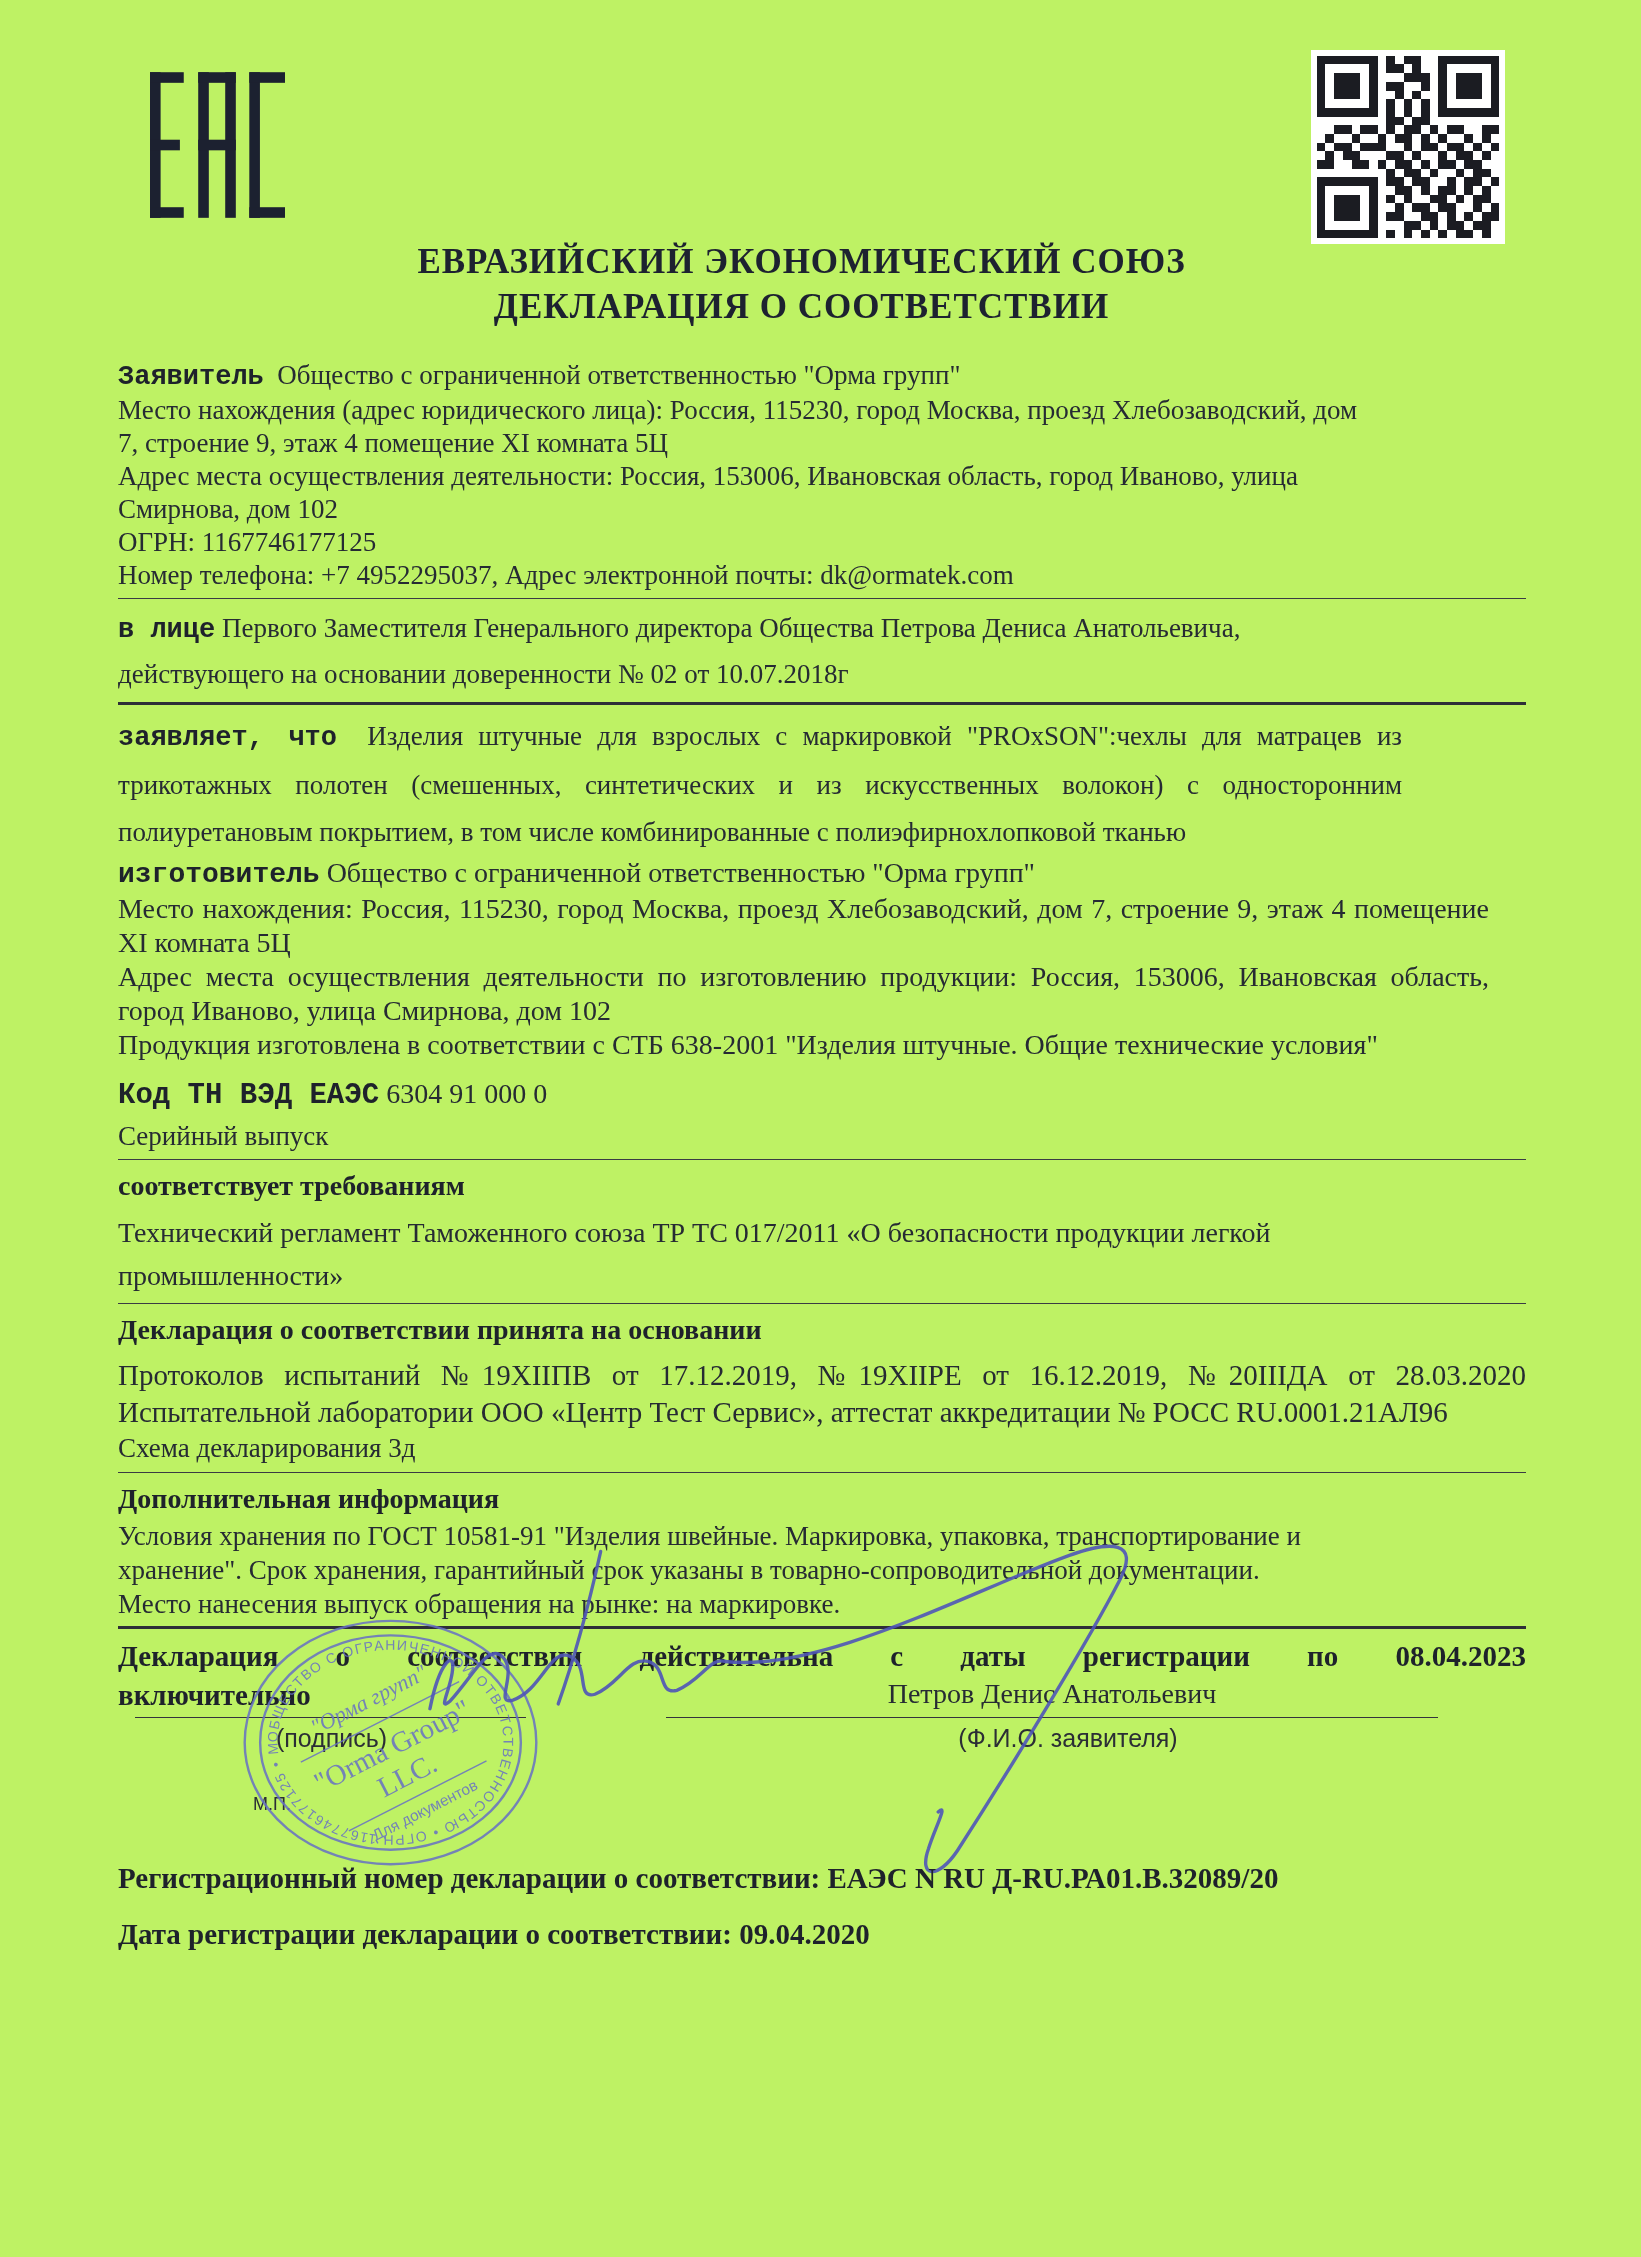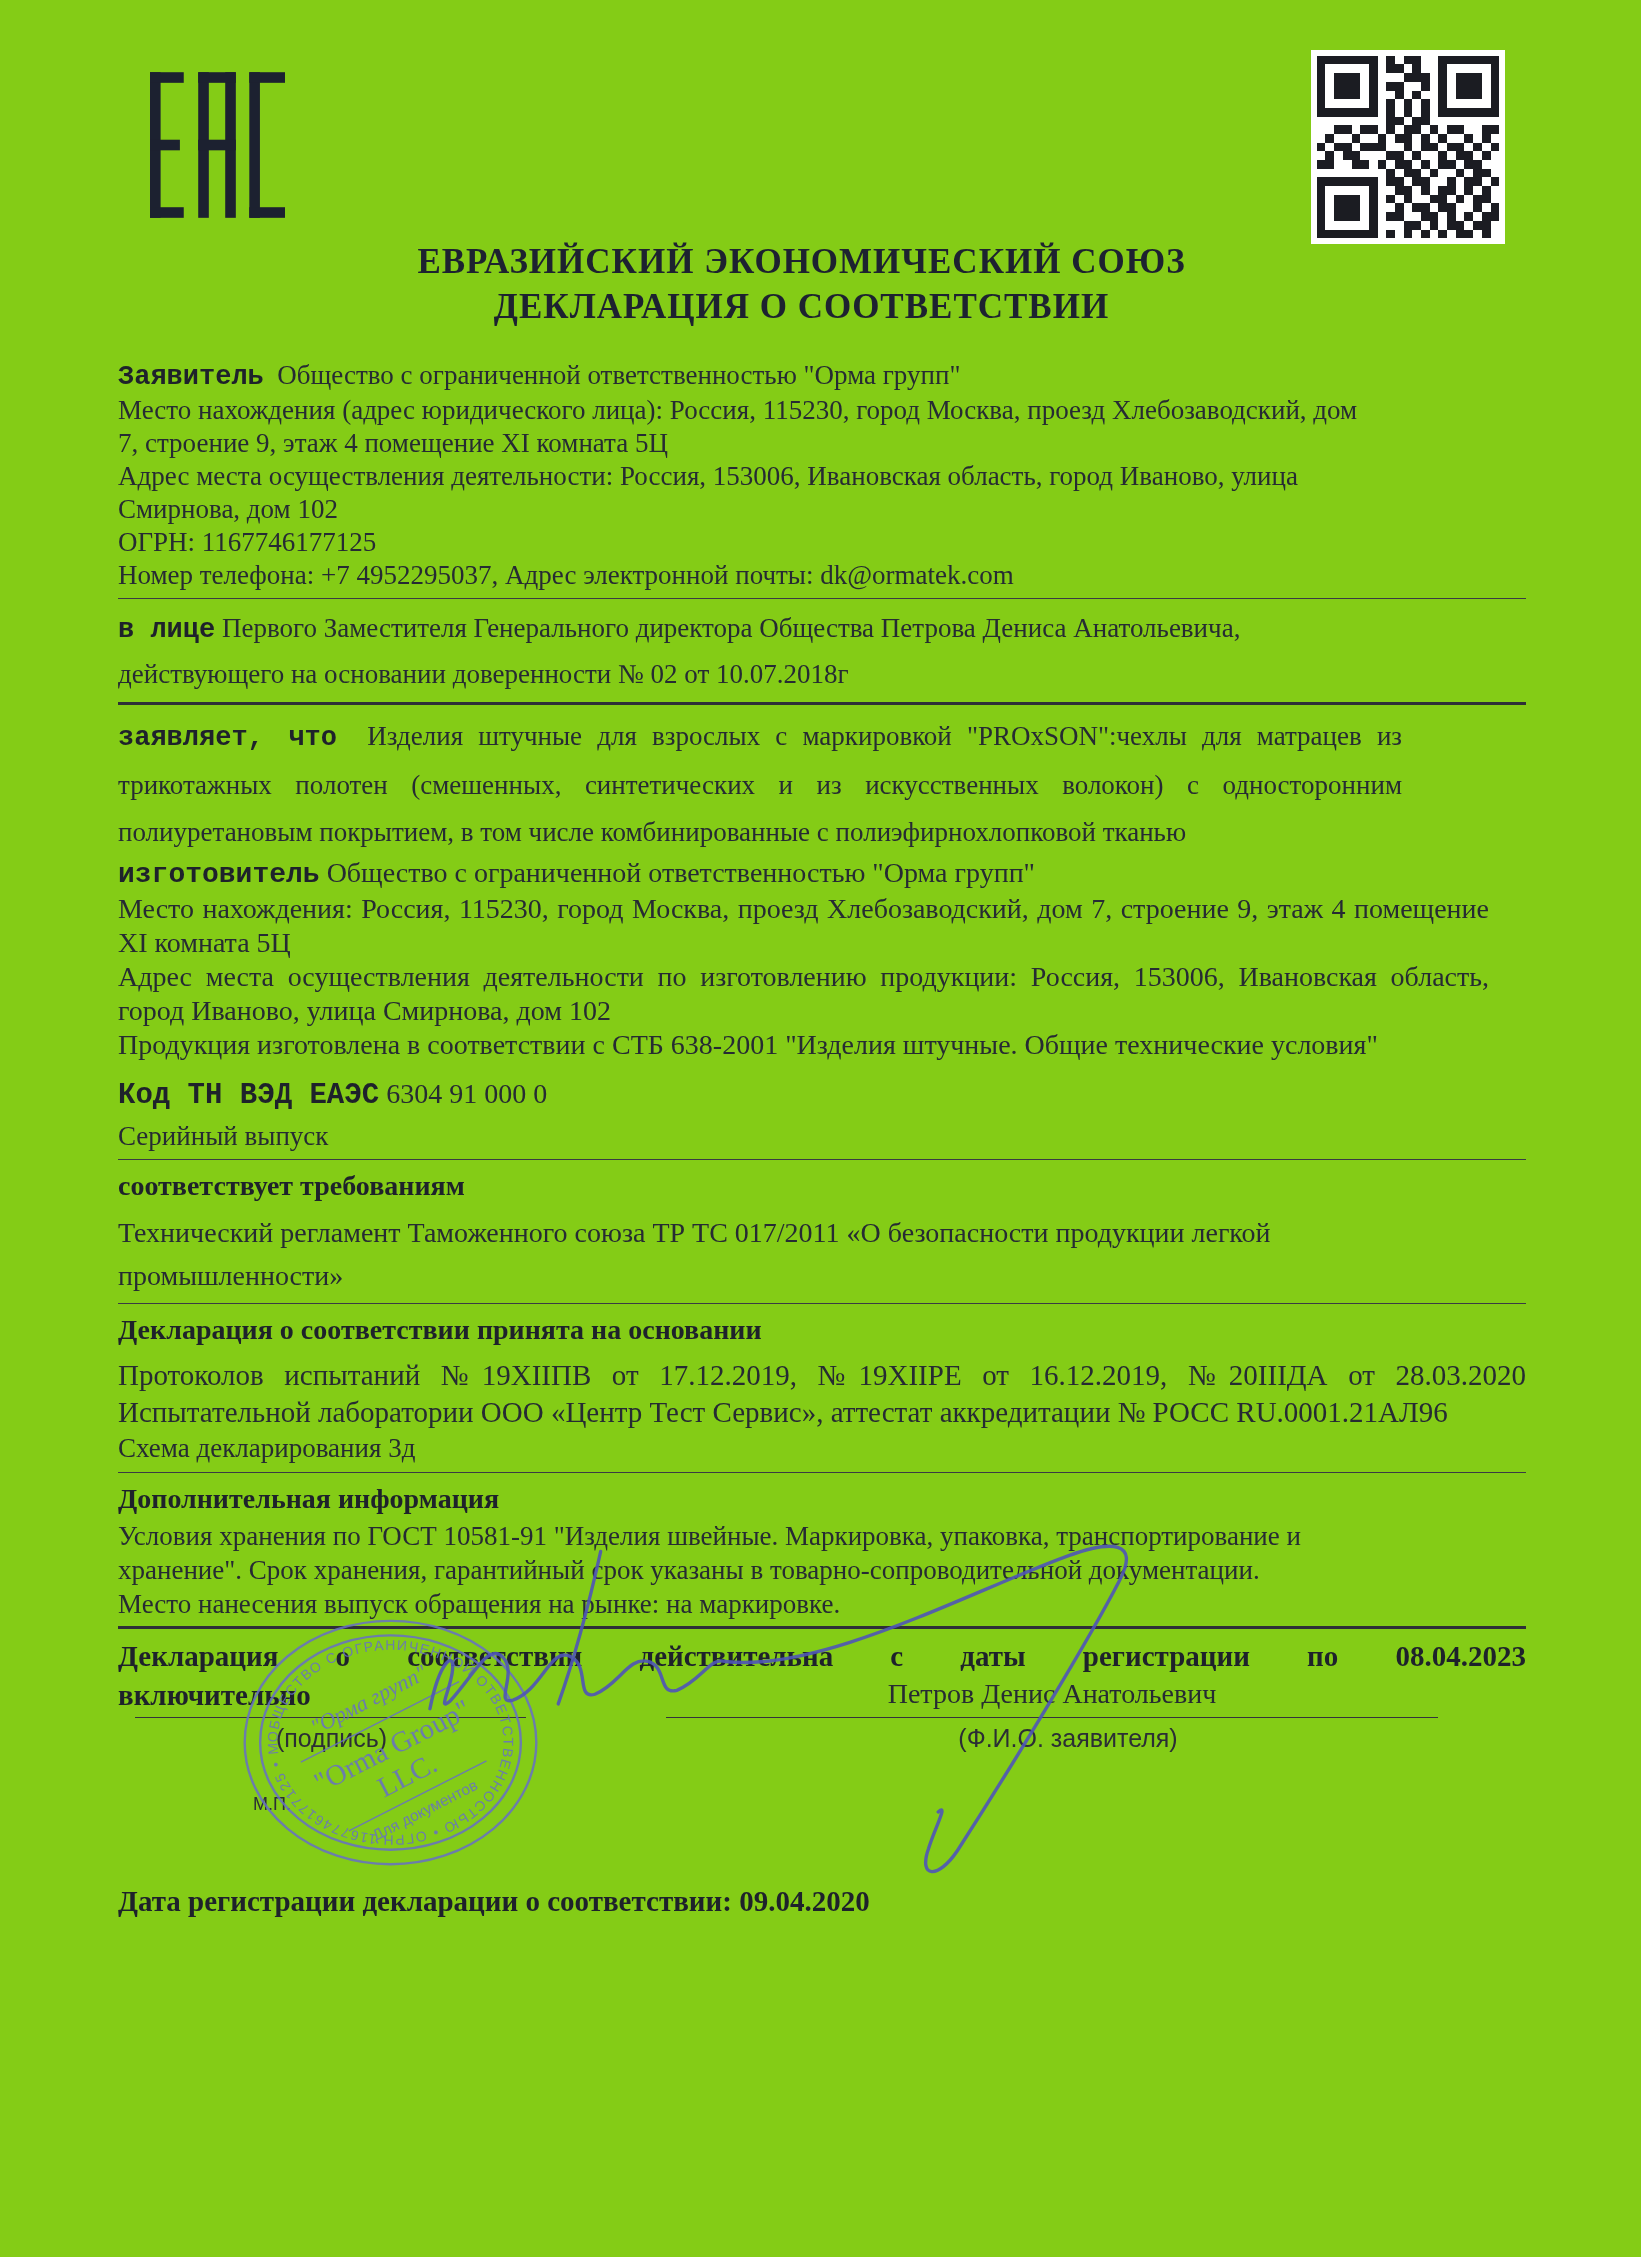--- a/index.html
+++ b/index.html
@@ -1,20 +1,20 @@
 <!DOCTYPE html>
 <html lang="ru"><head>
 <meta charset="utf-8">
 <style>
   html,body{margin:0;padding:0;background:#e8e8e6;}
   .page{
     position:relative;
     width:1641px;height:2257px;
     margin:0 auto;
-    background:#84cc16;
+    background:#bef264;
     font-family:"Liberation Serif", serif;
     color:#262b33;
     overflow:hidden;
   }
   
   .eac-logo{position:absolute;left:150px;top:72px;}
   .qr{
     position:absolute;left:1311px;top:50px;
     display:grid;grid-template-columns:repeat(21,8.7px);grid-auto-rows:8.7px;
     background:#fff;padding:5.8px;
@@ -632,20 +632,24 @@
                C 342,168 356,136 371,152 C 386,168 361,202 381,196
                C 411,186 420,140 441,151 C 461,161 446,196 466,190
                C 491,180 501,151 521,156 C 541,161 531,191 551,186
                C 576,176 586,151 601,156"></path>
       <path d="M 601,156 C 700,168 858,82 958,46 C 1000,31 1032,30 1010,72
                C 978,134 900,262 842,352 C 822,382 801,381 812,350 C 818,330 833,302 822,312"></path>
     </g>
   </svg>
 
   <div class="registration">
+    <div>
+      <span>Регистрационный номер декларации о соответствии:</span>
+      <span>ЕАЭС N RU Д-RU.РА01.В.32089/20</span>
+    </div>
     <div class="row2">
       <span>Дата регистрации декларации о соответствии:</span>
       <span>09.04.2020</span>
     </div>
   </div>
 
 </div>
 
 
 </body></html>

